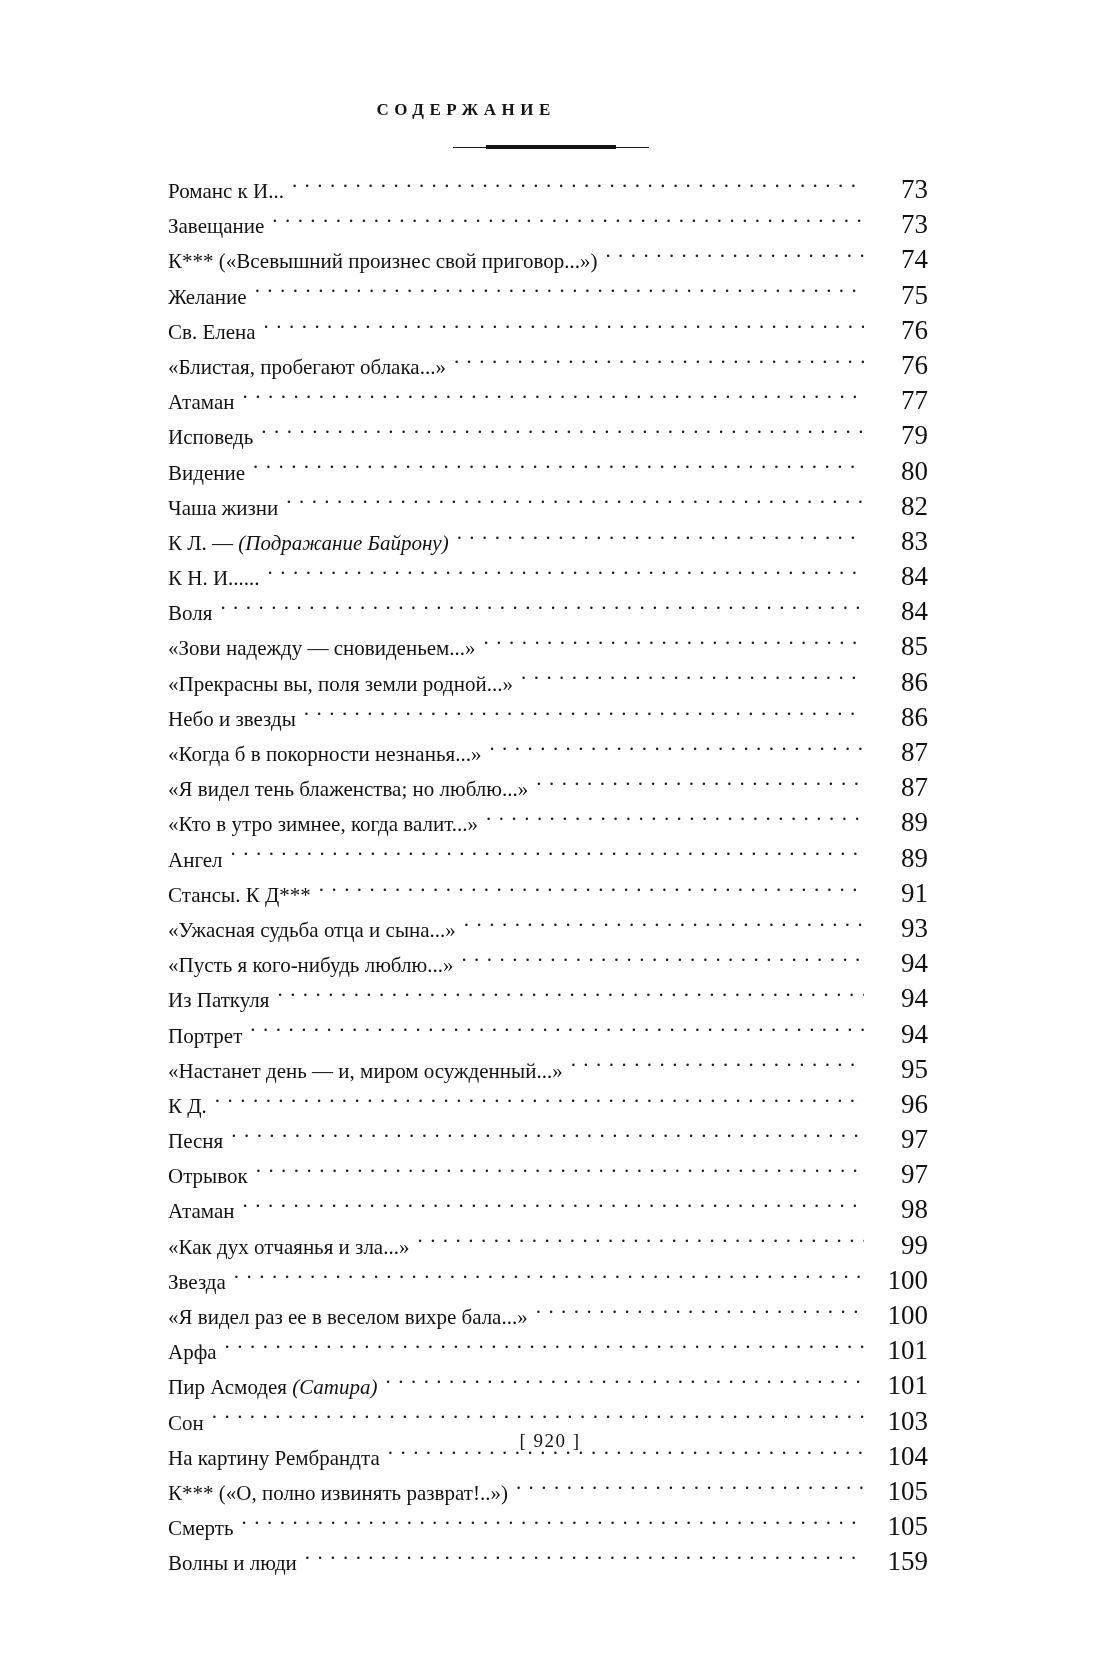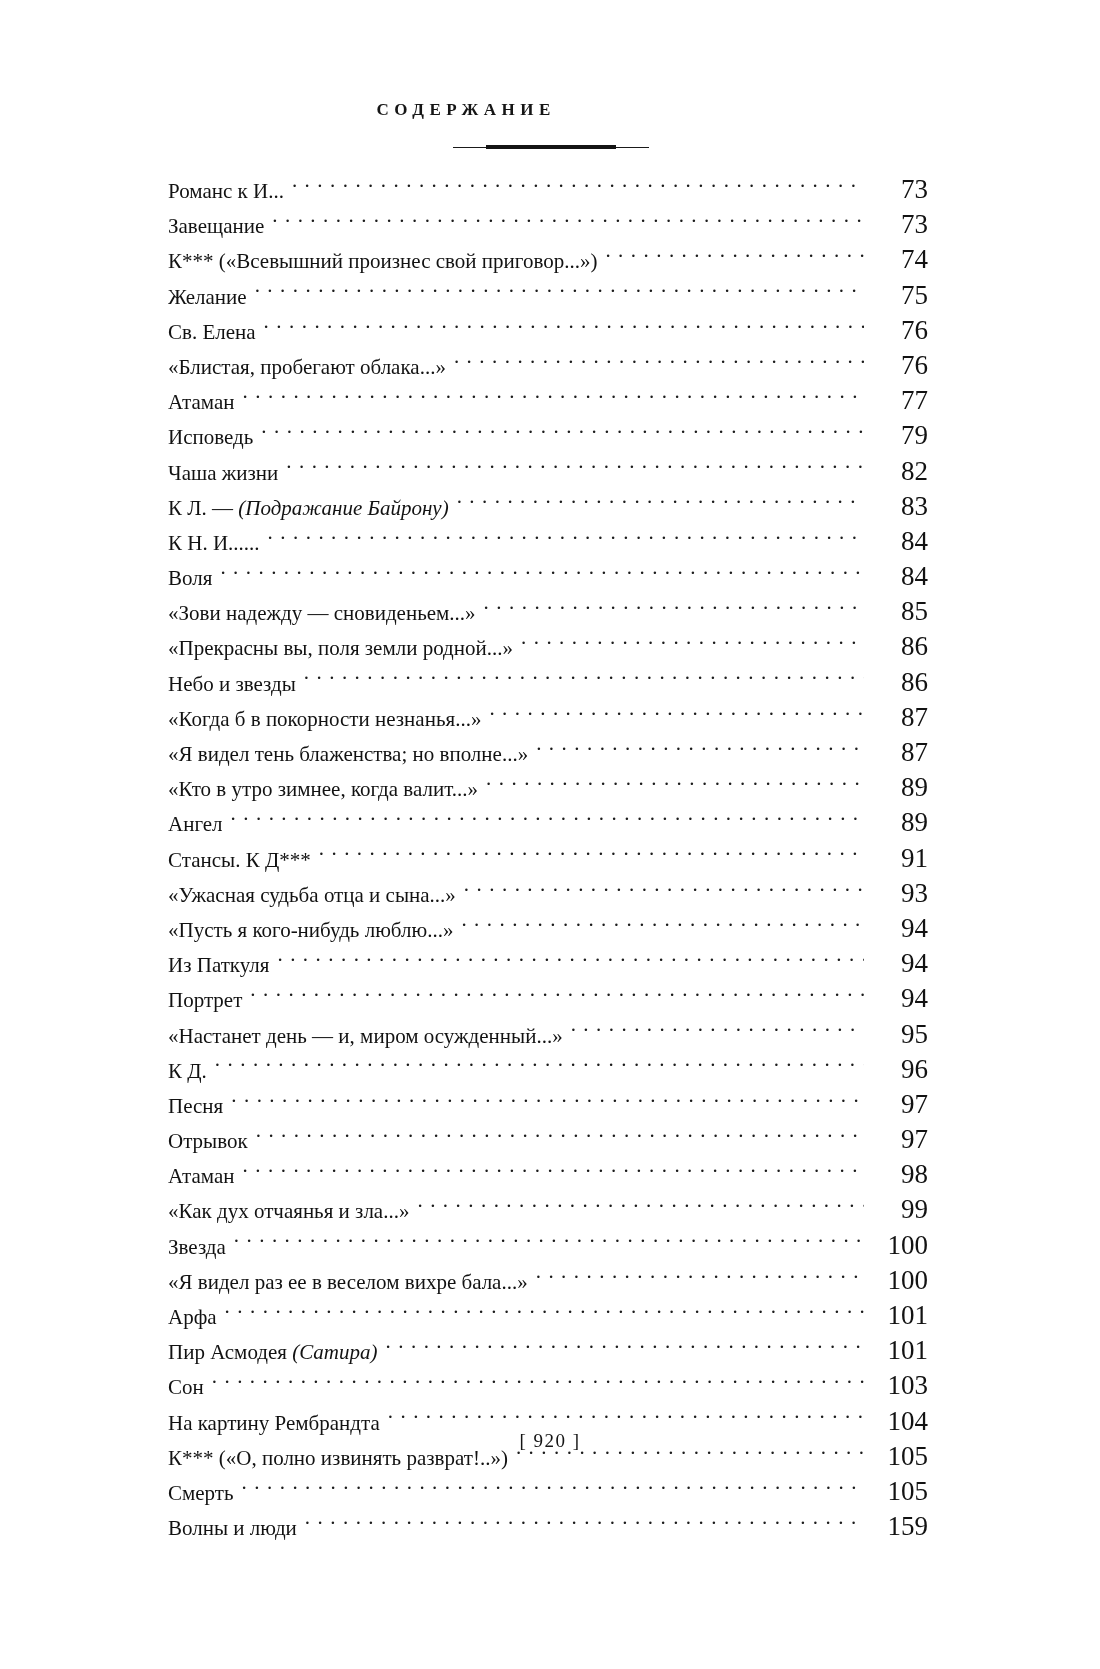--- a/index.html
+++ b/index.html
@@ -184,20 +184,25 @@
         <span class="toc-title">Атаман</span>
         <span class="toc-leader"></span>
         <span class="toc-page">77</span>
       </div>
       <div class="toc-row">
         <span class="toc-title">Исповедь</span>
         <span class="toc-leader"></span>
         <span class="toc-page">79</span>
       </div>
       <div class="toc-row">
+        <span class="toc-title">Видение</span>
+        <span class="toc-leader"></span>
+        <span class="toc-page">80</span>
+      </div>
+      <div class="toc-row">
         <span class="toc-title">Чаша жизни</span>
         <span class="toc-leader"></span>
         <span class="toc-page">82</span>
       </div>
       <div class="toc-row">
         <span class="toc-title">К Л. — <em>(Подражание Байрону)</em></span>
         <span class="toc-leader"></span>
         <span class="toc-page">83</span>
       </div>
       <div class="toc-row">
@@ -224,21 +229,21 @@
         <span class="toc-title">Небо и звезды</span>
         <span class="toc-leader"></span>
         <span class="toc-page">86</span>
       </div>
       <div class="toc-row">
         <span class="toc-title">«Когда б в покорности незнанья...»</span>
         <span class="toc-leader"></span>
         <span class="toc-page">87</span>
       </div>
       <div class="toc-row">
-        <span class="toc-title">«Я видел тень блаженства; но вполне...»</span>
+        <span class="toc-title">«Я видел тень блаженства; но люблю...»</span>
         <span class="toc-leader"></span>
         <span class="toc-page">87</span>
       </div>
       <div class="toc-row">
         <span class="toc-title">«Кто в утро зимнее, когда валит...»</span>
         <span class="toc-leader"></span>
         <span class="toc-page">89</span>
       </div>
       <div class="toc-row">
         <span class="toc-title">Ангел</span>

